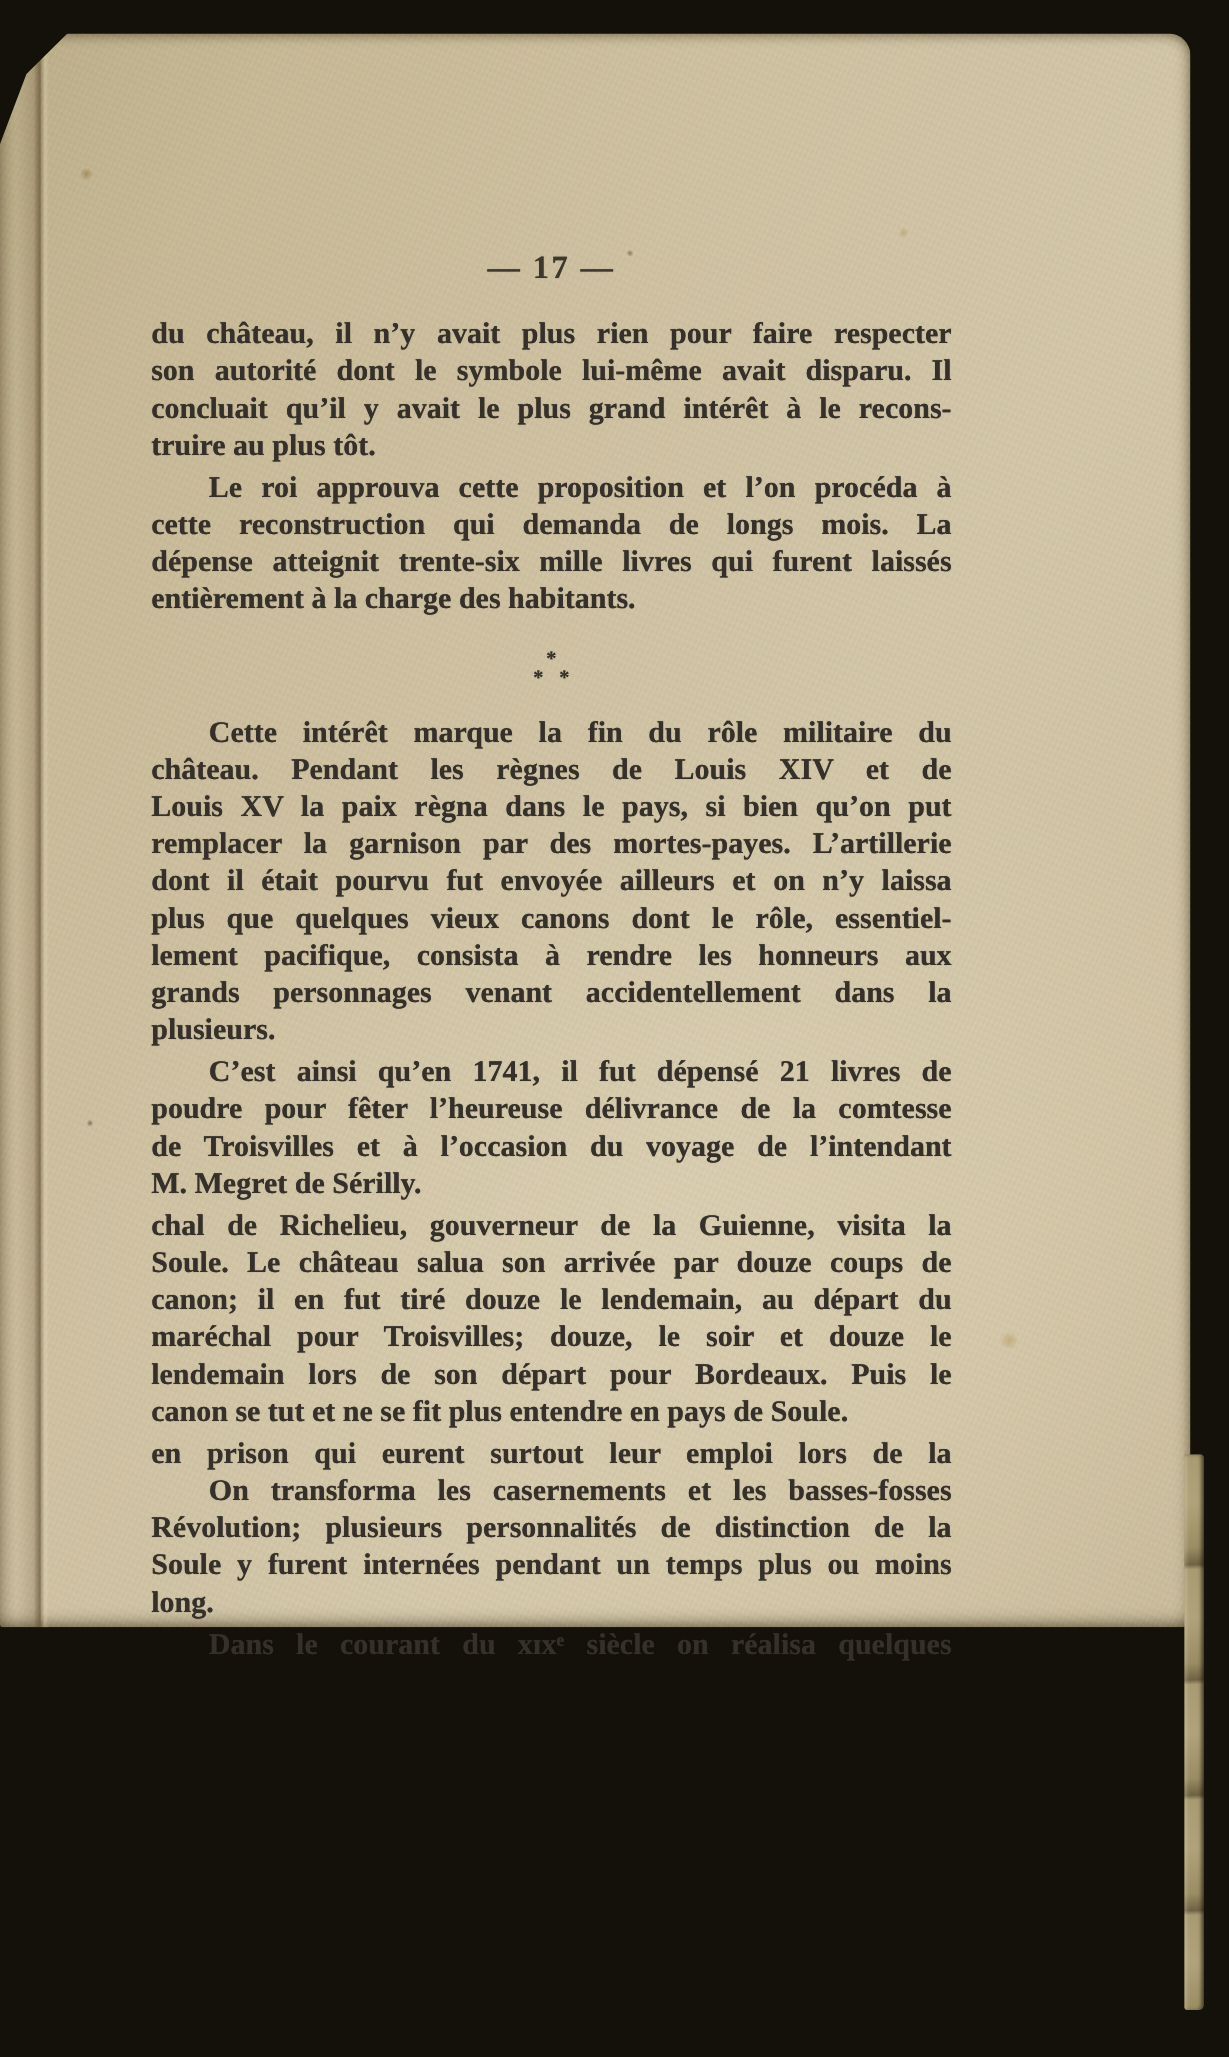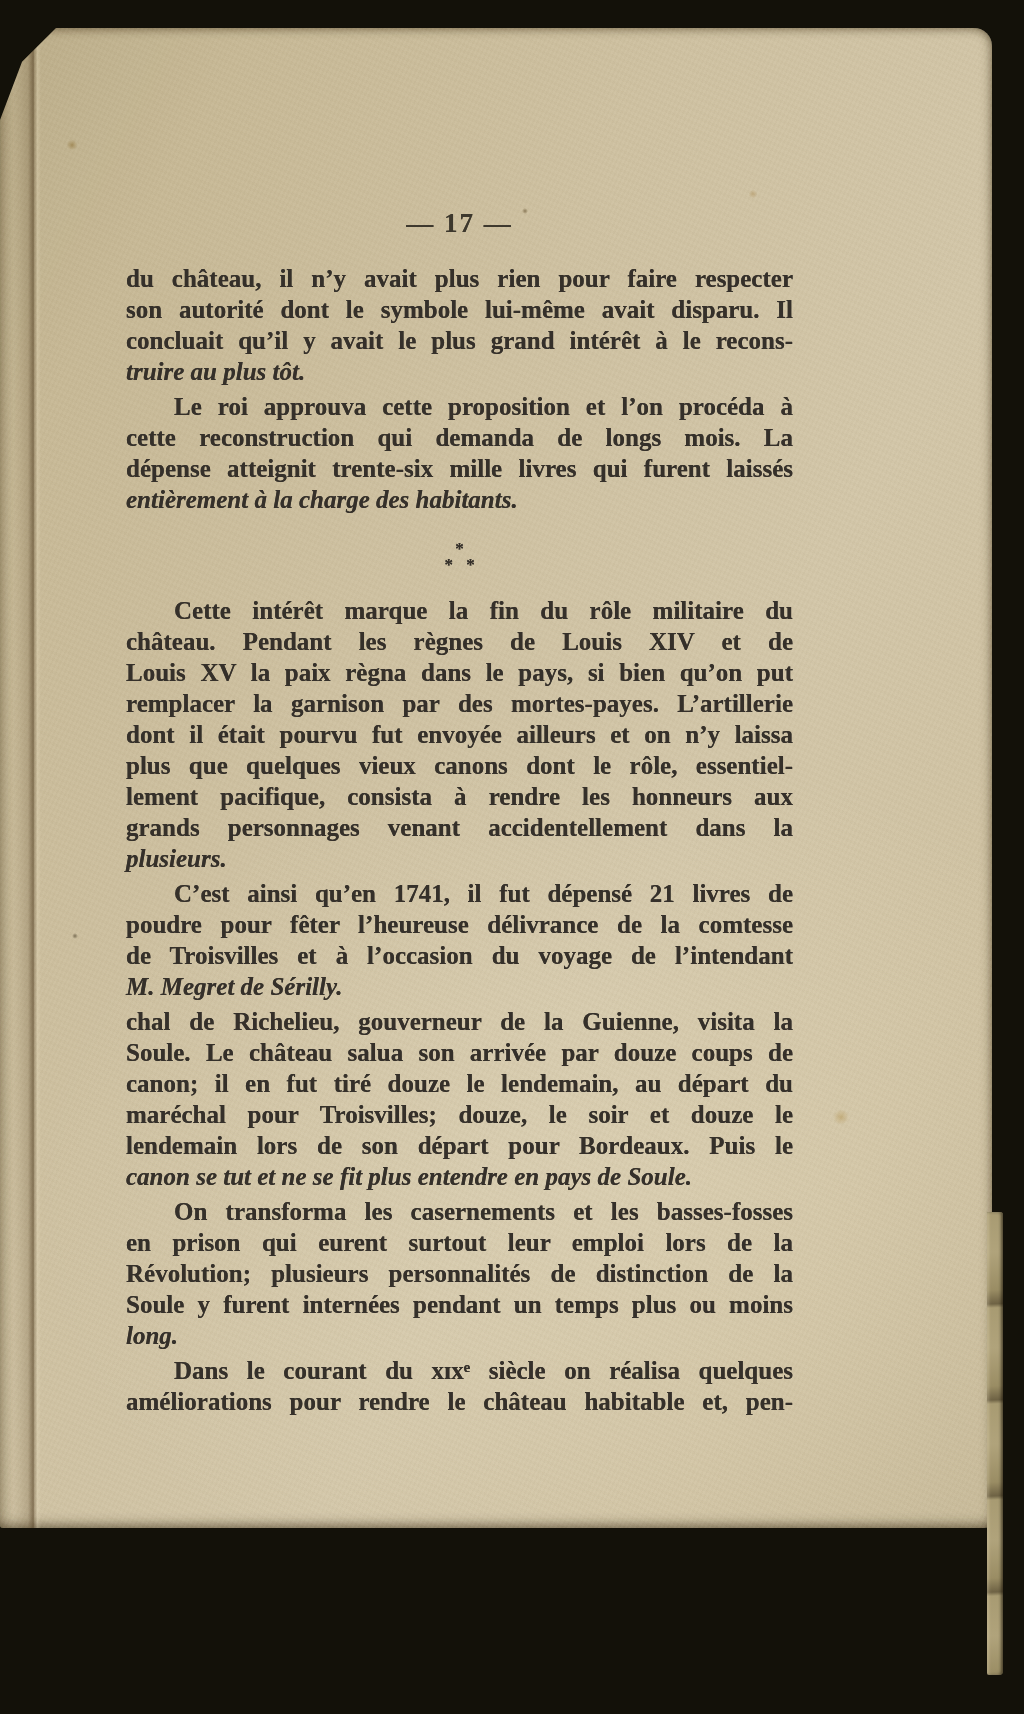--- a/index.html
+++ b/index.html
@@ -14,21 +14,21 @@
     overflow: hidden;
     font-family: "Liberation Serif", "DejaVu Serif", serif;
   }
 
   
   .page {
     position: absolute;
     left: 0;
     top: 28px;
     width: 992px;
-    height: 1500px;
+    height: 1328px;
     border-radius: 2px 18px 8px 3px;
     background:
       radial-gradient(900px 700px at 62% 78%, rgba(244, 236, 210, 0.22), rgba(244,236,210,0) 65%),
       linear-gradient(118deg, #bcad89 0%, #c8ba97 14%, #cfc2a2 38%, #d3c7a9 62%, #d0c3a3 82%, #c8bb9a 100%);
     box-shadow:
       inset 0 7px 10px -6px rgba(70, 55, 28, 0.5),
       inset -7px 0 12px -7px rgba(60, 45, 20, 0.55),
       inset 0 -9px 14px -8px rgba(45, 33, 12, 0.65),
       inset 9px 0 16px -8px rgba(70, 55, 28, 0.35);
   }
@@ -131,21 +131,21 @@
   .paragraph { margin: 4px; }
 
   .line {
     text-align: justify;
     text-align-last: justify;
     white-space: normal;
     height: 31px;
     overflow: visible;
   }
   .line.first { padding-left: 48px; }
-  .line.last  { text-align-last: left; font-style: italic; }
+  .line.last  { text-align-last: left; }
 
   .separator {
     box-sizing: border-box;
     height: 72px;
     padding-top: 22px;
     text-align: center;
     font-size: 17px;
     line-height: 16px;
     color: #35302a;
   }
@@ -204,27 +204,26 @@
       </div>
       <div class="paragraph">
         <div class="line">chal de Richelieu, gouverneur de la Guienne, visita la</div>
         <div class="line">Soule. Le château salua son arrivée par douze coups de</div>
         <div class="line">canon; il en fut tiré douze le lendemain, au départ du</div>
         <div class="line">maréchal pour Troisvilles; douze, le soir et douze le</div>
         <div class="line">lendemain lors de son départ pour Bordeaux. Puis le</div>
         <div class="line last">canon se tut et ne se fit plus entendre en pays de Soule.</div>
       </div>
       <div class="paragraph">
+        <div class="line">en prison qui eurent  surtout  leur emploi  lors de  la</div>
         <div class="line first">On transforma les casernements et les basses-fosses</div>
-        <div class="line">en prison qui eurent  surtout  leur emploi  lors de  la</div>
         <div class="line">Révolution; plusieurs personnalités de distinction de la</div>
         <div class="line">Soule y furent internées pendant un temps plus ou moins</div>
         <div class="line last">long.</div>
       </div>
       <div class="paragraph">
         <div class="line first">Dans le courant du xɪxᵉ siècle on réalisa quelques</div>
-        <div class="line">améliorations pour rendre le château habitable et, pen-</div>
       </div>
     </div>
 </div>
 
 <div class="torn-corner"></div>
 <div class="page-edge-stack"></div>
 
 </body></html>

